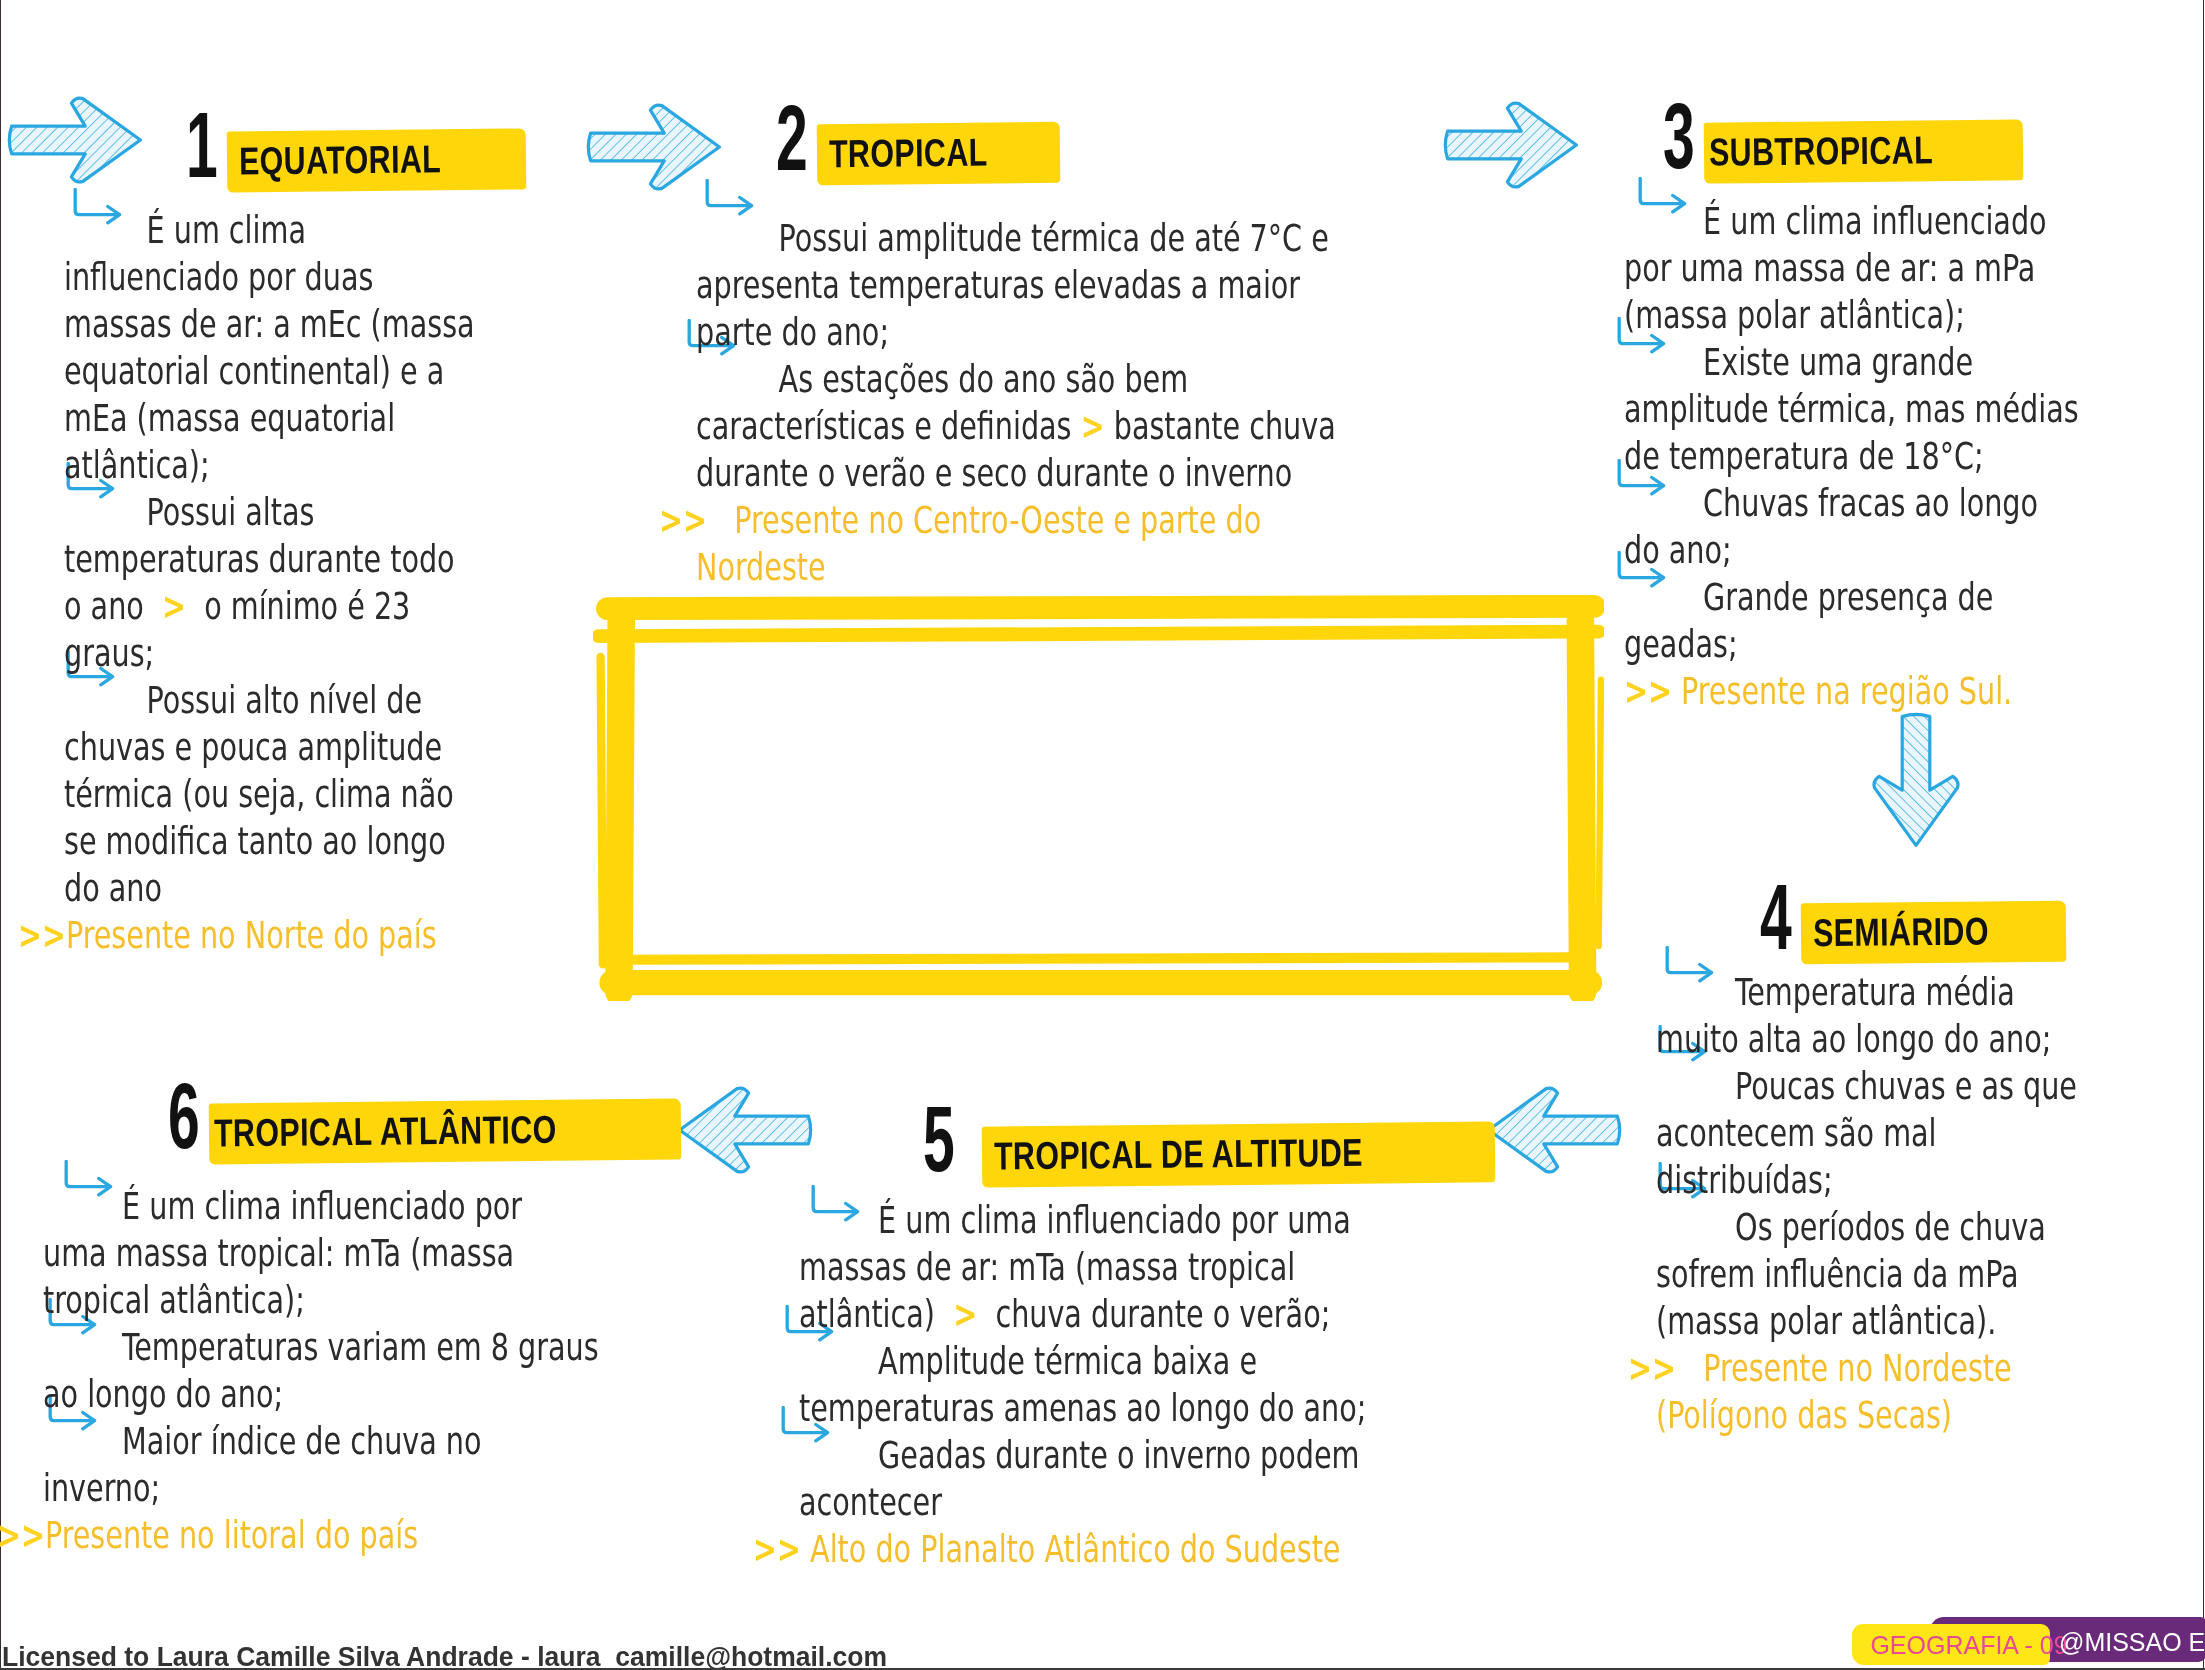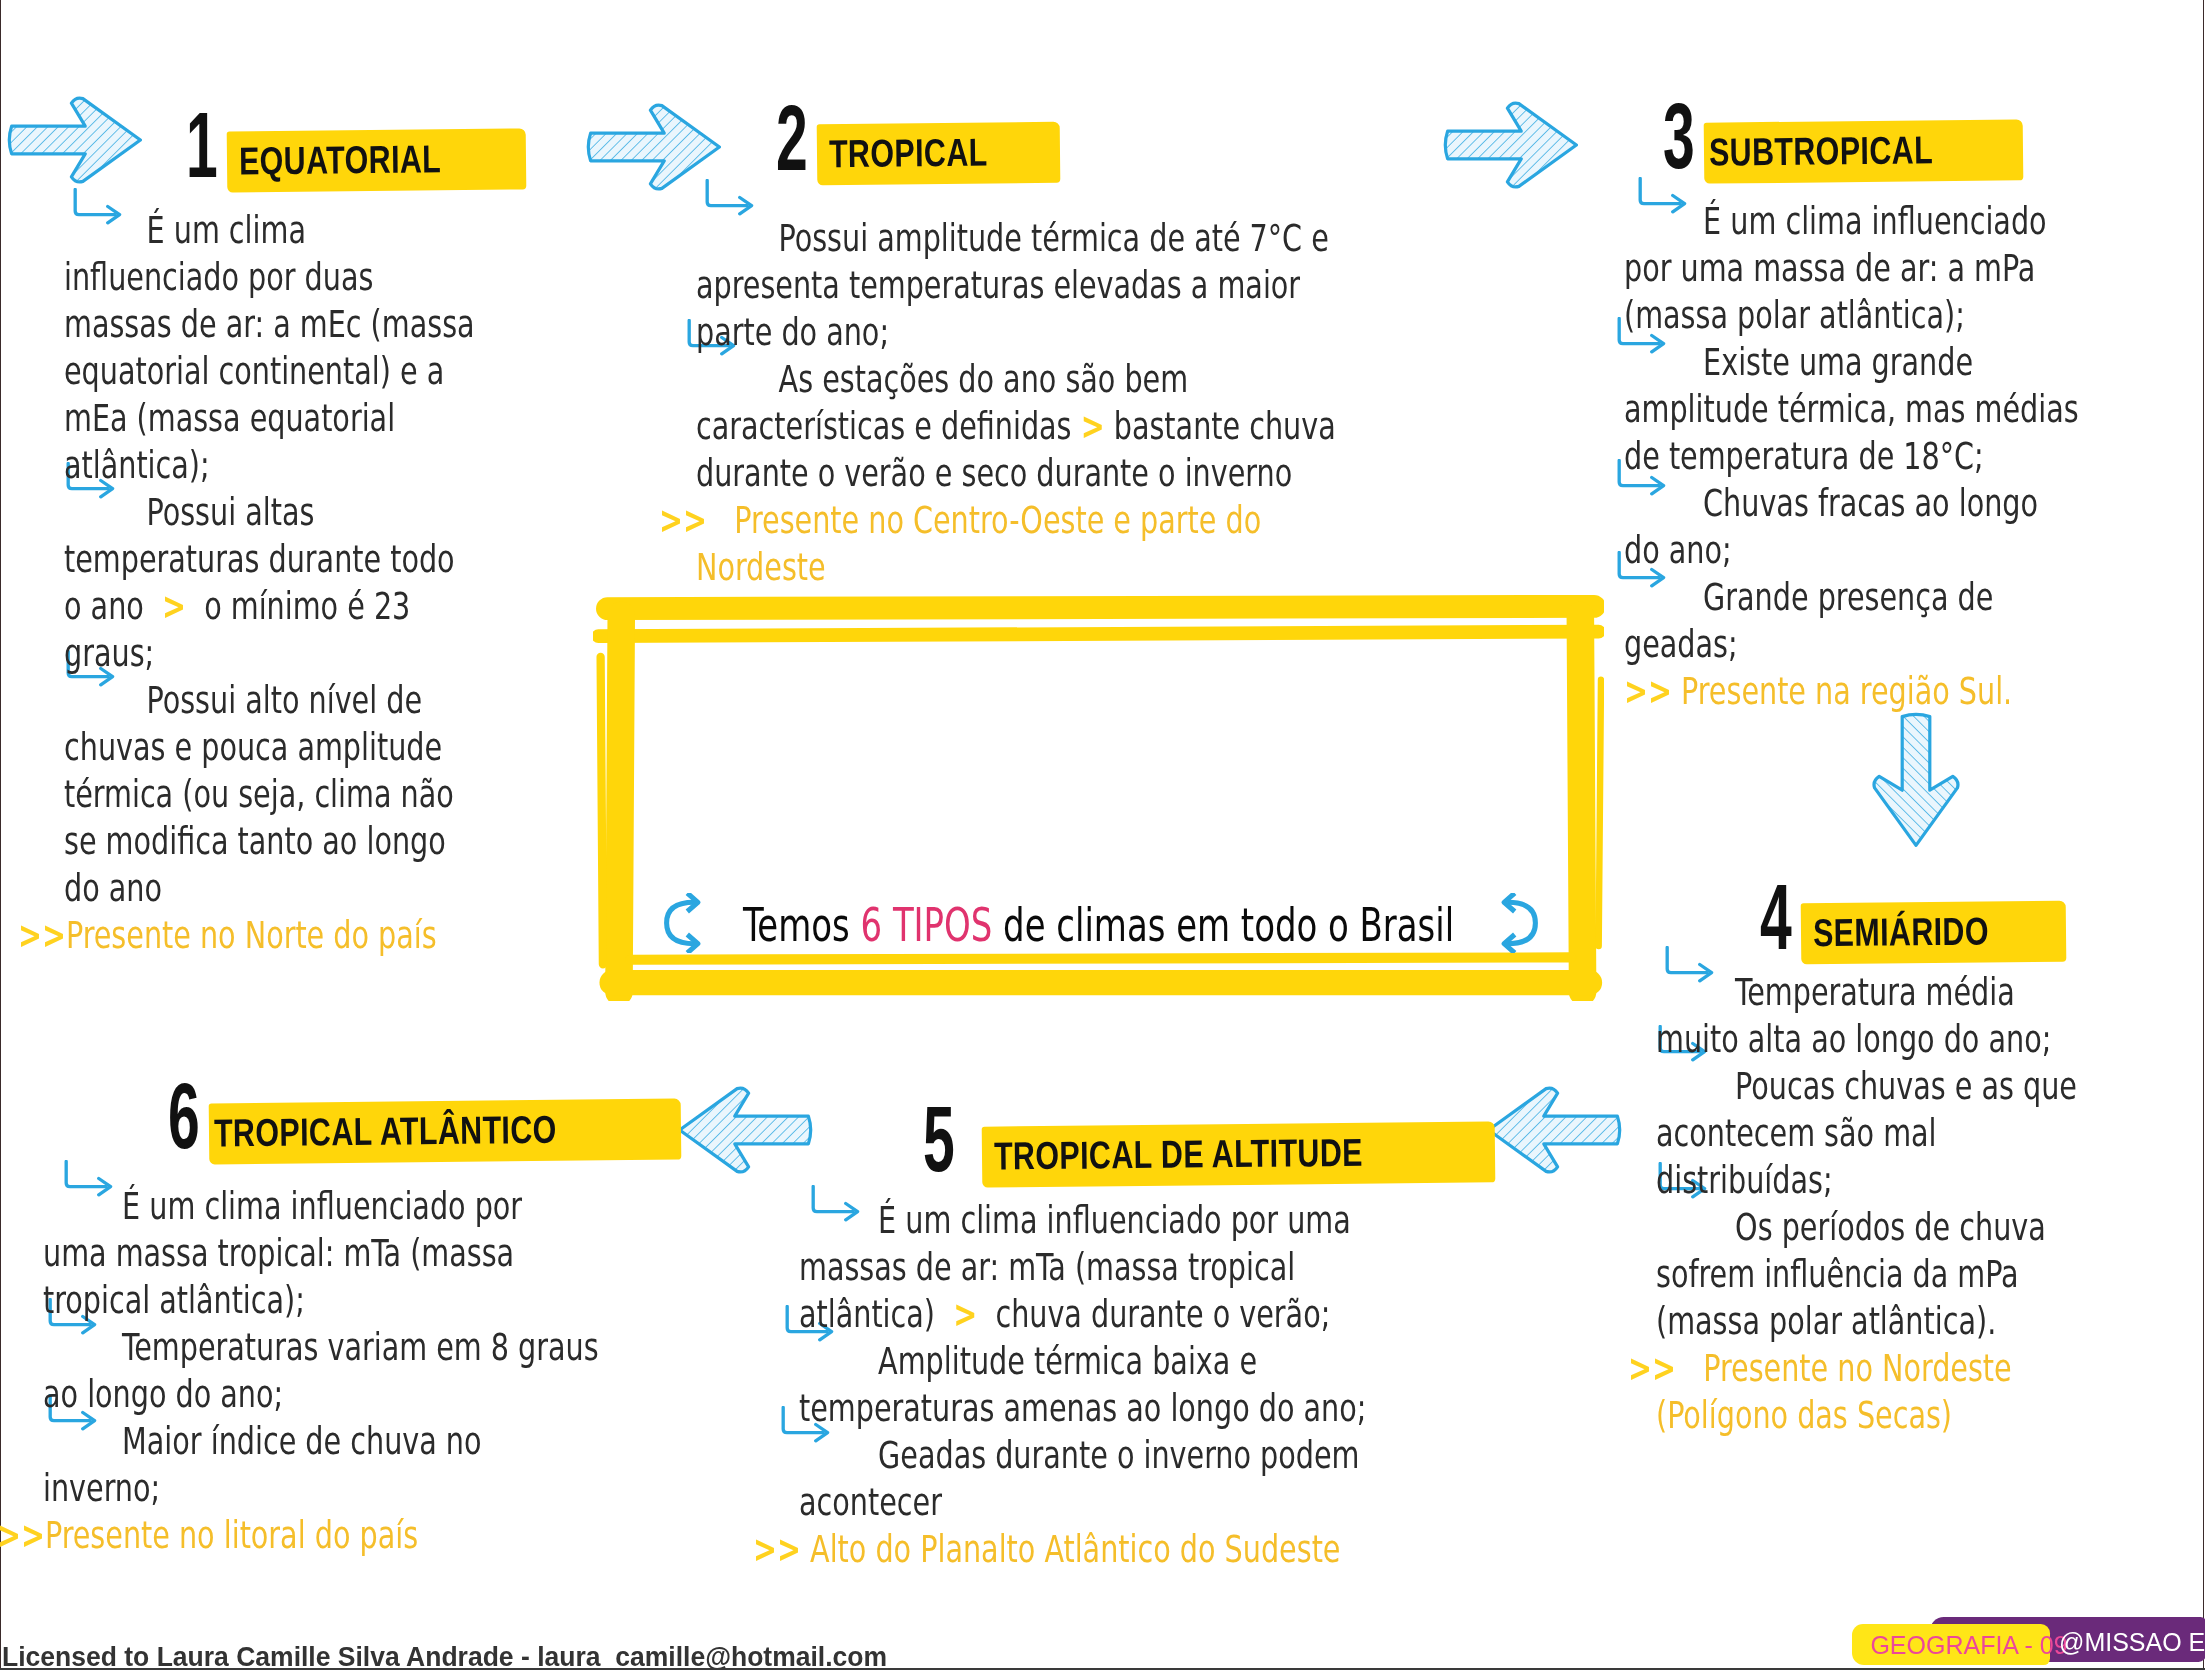--- a/index.html
+++ b/index.html
@@ -251,33 +251,20 @@
       <path d="M30,45 L2180,40" stroke-width="50"></path>
       <path d="M10,105 L2190,95" stroke-width="30"></path>
       <path d="M60,60 L55,880" stroke-width="60"></path>
       <path d="M15,150 L20,820" stroke-width="18"></path>
       <path d="M2150,60 L2155,880" stroke-width="60"></path>
       <path d="M2195,200 L2190,780" stroke-width="14"></path>
       <path d="M40,860 L2170,860" stroke-width="55"></path>
       <path d="M80,810 L2130,805" stroke-width="22"></path>
     </g>
   </svg>
-  <div class="subtitle">
-    <svg width="46" height="60" viewBox="0 0 100 130" style="position:absolute;left:0;top:-4.6px">
-      <path d="M70,20 Q10,20 10,65 Q10,110 70,110" fill="none" stroke="#2aa6e0" stroke-width="11"></path>
-      <path d="M55,0 L78,20 L55,40" fill="none" stroke="#2aa6e0" stroke-width="11" stroke-linejoin="round"></path>
-      <path d="M55,90 L78,110 L55,130" fill="none" stroke="#2aa6e0" stroke-width="11" stroke-linejoin="round"></path>
-    </svg>
-    <span class="in"><span>Temos </span><span class="pink">6 TIPOS</span><span> de climas em todo o Brasil</span></span>
-    <svg width="46" height="60" viewBox="0 0 100 130" style="position:absolute;right:-4.6px;top:-4.6px">
-      <path d="M30,20 Q90,20 90,65 Q90,110 30,110" fill="none" stroke="#2aa6e0" stroke-width="11"></path>
-      <path d="M45,0 L22,20 L45,40" fill="none" stroke="#2aa6e0" stroke-width="11" stroke-linejoin="round"></path>
-      <path d="M45,90 L22,110 L45,130" fill="none" stroke="#2aa6e0" stroke-width="11" stroke-linejoin="round"></path>
-    </svg>
-  </div>
 </div>
 
 <div class="footer-license">Licensed to Laura Camille Silva Andrade - laura_camille@hotmail.com</div>
 
 <div class="badge-wrap">
   <div class="badge-purple"></div>
   <div class="badge-yellow"></div>
   <div class="badge-text" style="left:18.4px;top:16px;color:#ec4899">GEOGRAFIA - 09</div>
   <div class="badge-text" style="left:207px;top:13px;color:#ffffff">@MISSAO ENEM</div>
 </div>

